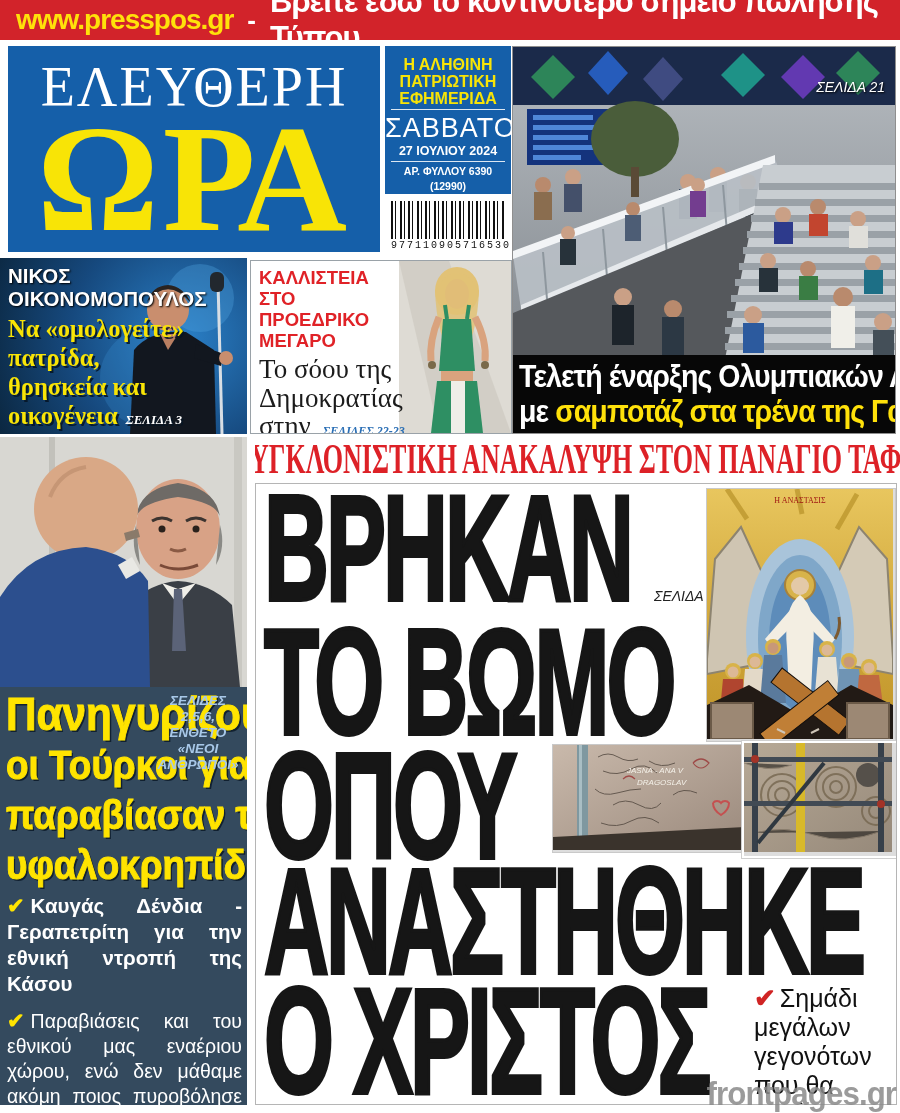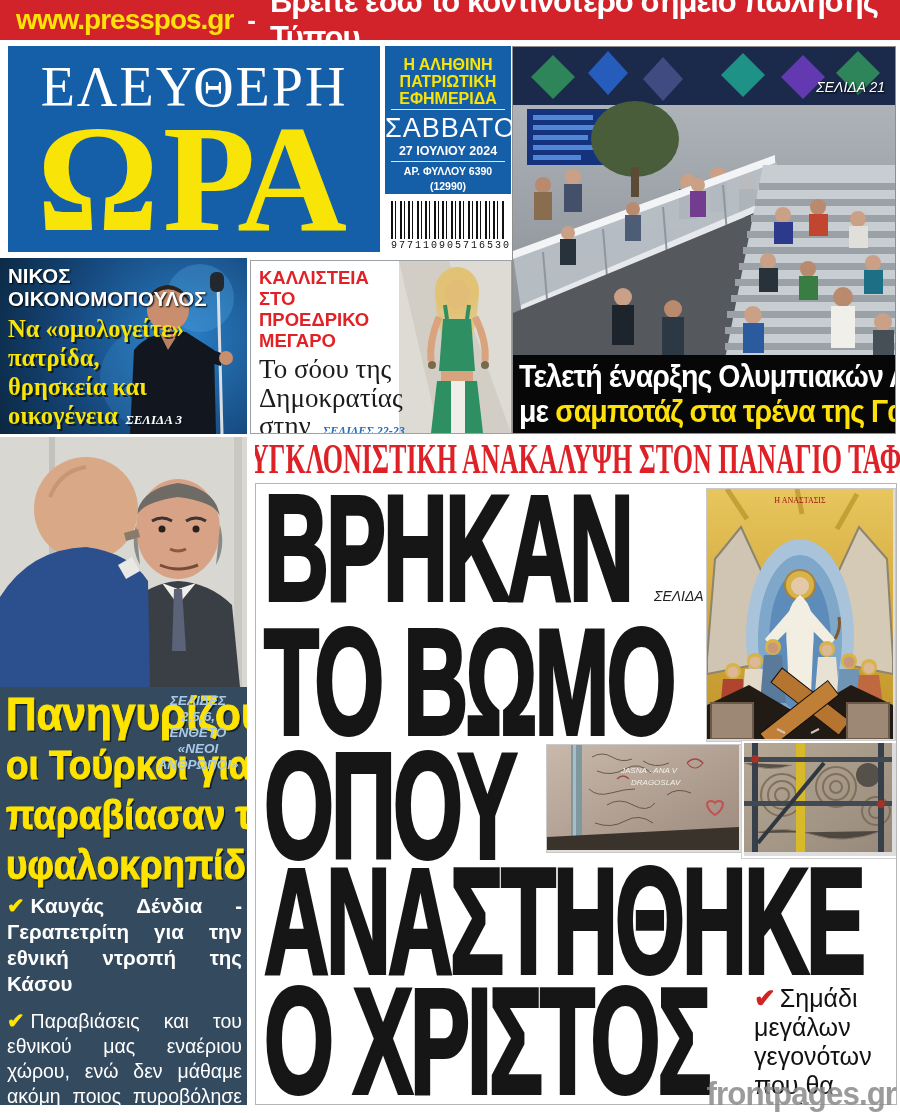--- a/index.html
+++ b/index.html
@@ -81,21 +81,21 @@
   .bullet.b0{font-weight:bold;font-size:20.5px;line-height:26px;}
   
   .main{position:absolute;left:255px;top:483px;width:642px;height:622px;background:#fff;
      border:1px solid #b5b5b5;box-sizing:border-box;overflow:hidden;}
   .main-line{position:absolute;left:8px;color:#161616;font-weight:bold;font-size:150px;
      line-height:121px;white-space:nowrap;transform:scaleX(.6);transform-origin:left top;
      letter-spacing:-5px;-webkit-text-stroke:4px #161616;}
   .main .pageref{position:absolute;left:398px;top:104px;font-style:italic;font-size:14px;color:#222;}
   .photo-frame{position:absolute;border:1px solid #c9c9c9;background:#ddd;overflow:hidden;}
   .icon-frame{left:450px;top:4px;width:188px;height:252px;}
-  .wall-frame{left:290px;top:260px;width:194px;height:107px;}
+  .wall-frame{left:296px;top:260px;width:194px;height:107px;}
   .altar-frame{left:486px;top:257px;width:152px;height:113px;border:2px solid #fff;
      outline:1px solid #cfcfcf;}
   .note{position:absolute;left:498px;top:500px;width:142px;color:#111;font-size:25px;line-height:29px;}
   .note .chk{color:#d02424;font-weight:bold;margin-right:4px;font-size:26px;}
   
   .watermark{position:absolute;right:4px;top:1074px;color:#8a8a8a;opacity:.85;font-weight:bold;
      font-size:34px;transform:scaleX(.92);transform-origin:right;letter-spacing:-1px;z-index:9;}
 </style>
 </head>
 <body>

